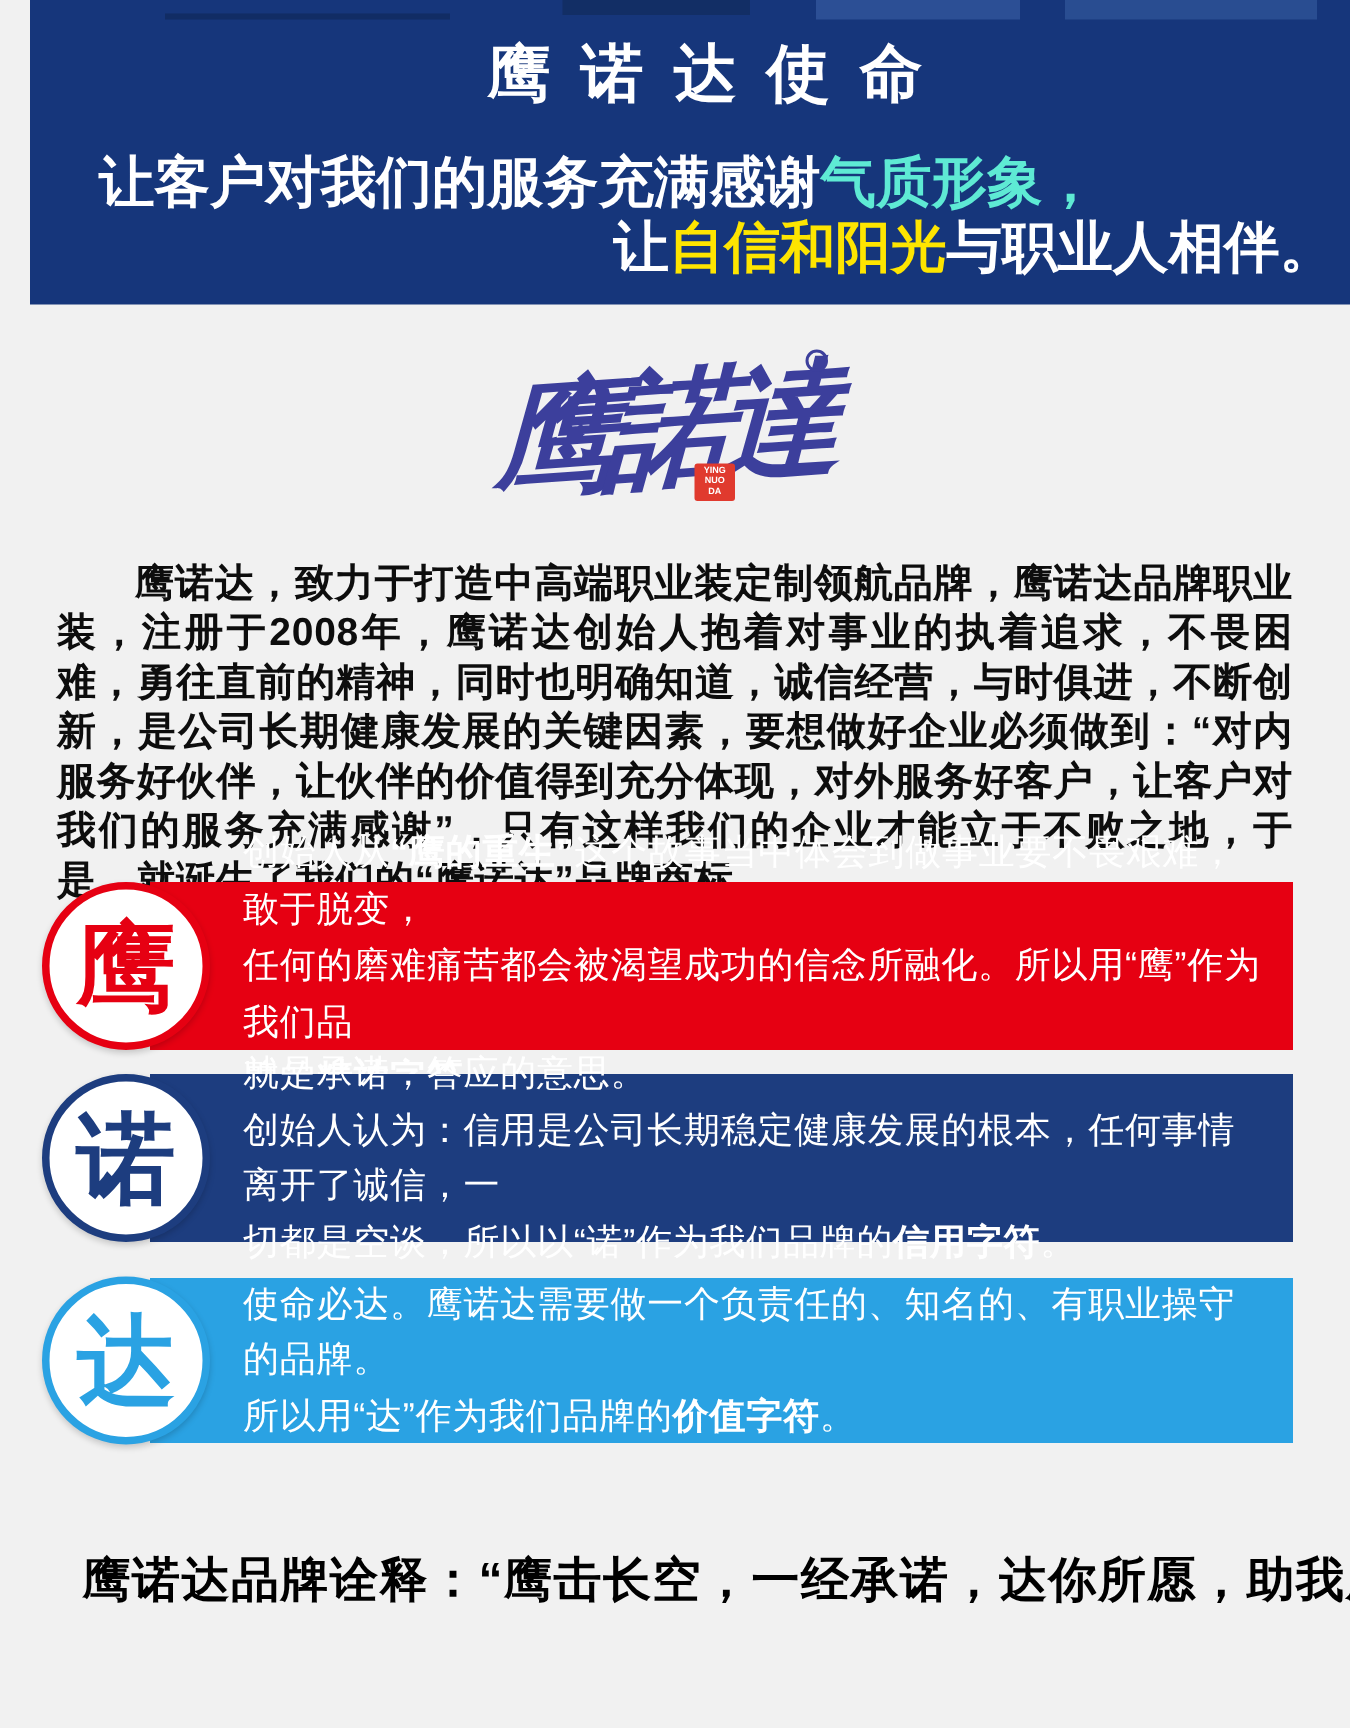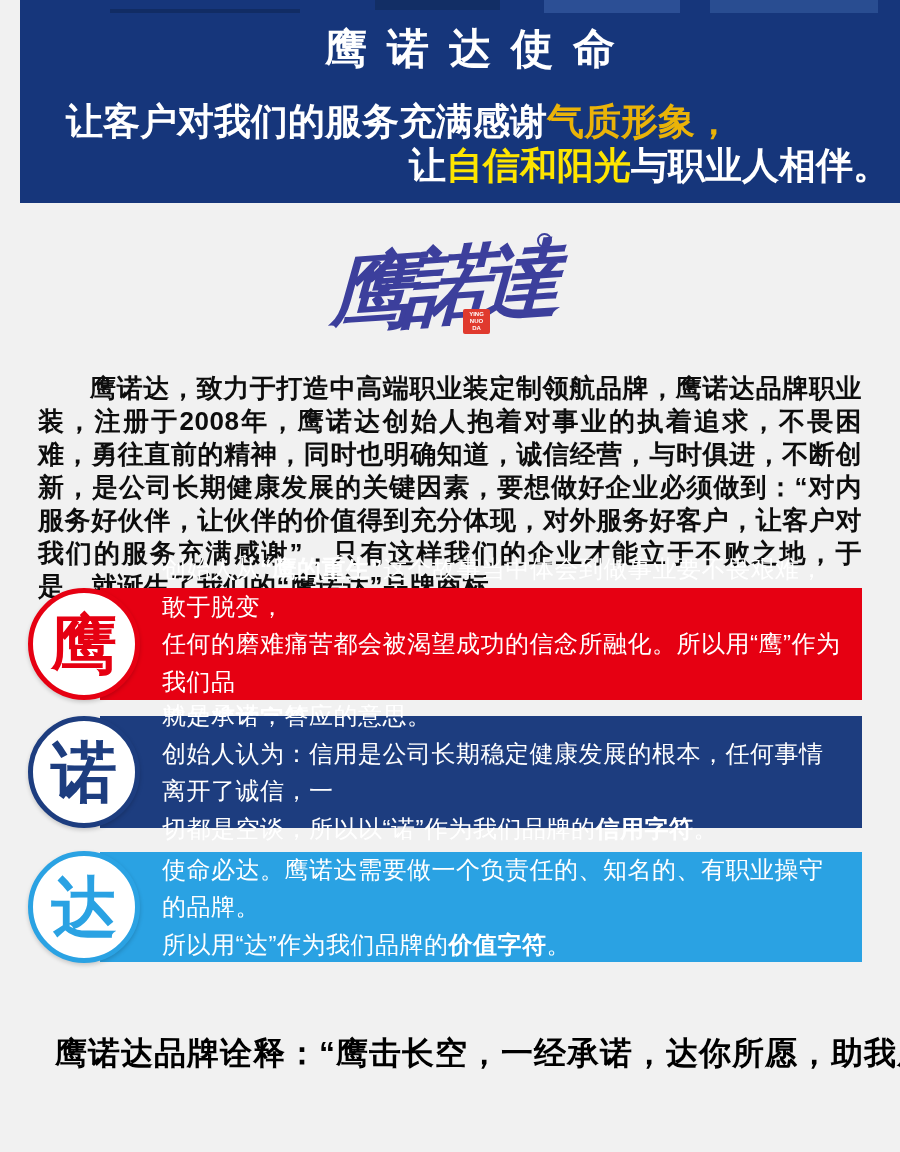--- a/index.html
+++ b/index.html
@@ -60,21 +60,21 @@
 <body>
 
 <div class="canvas" style="background: rgb(241, 241, 241);">
 
   <div class="header" style="background: rgb(22, 54, 123);">
     <div class="remnant r1"></div>
     <div class="remnant r2"></div>
     <div class="remnant r3"></div>
     <div class="remnant r4"></div>
     <div class="title">鹰诺达使命</div>
-    <div class="tagline tag1"><span>让客户对我们的服务充满感谢</span><span class="accent" style="color: #eab308; text-align: right;">气质形象，</span></div>
+    <div class="tagline tag1"><span>让客户对我们的服务充满感谢</span><span class="accent" style="color: #5eead4; text-align: right;">气质形象，</span></div>
     <div class="tagline tag2"><span>让</span><span class="accent" style="color: rgb(254, 229, 0);">自信和阳光</span><span>与职业人相伴。</span></div>
   </div>
 
   <div class="logo-wrap">
     <div class="logo-script" style="color: rgb(60, 63, 156);">鹰諾達</div>
     <div class="reg-mark" style="border-color: rgb(60, 63, 156);"></div>
     <div class="seal" style="background: rgb(224, 58, 46);">YING
 NUO
 DA</div>
   </div>

